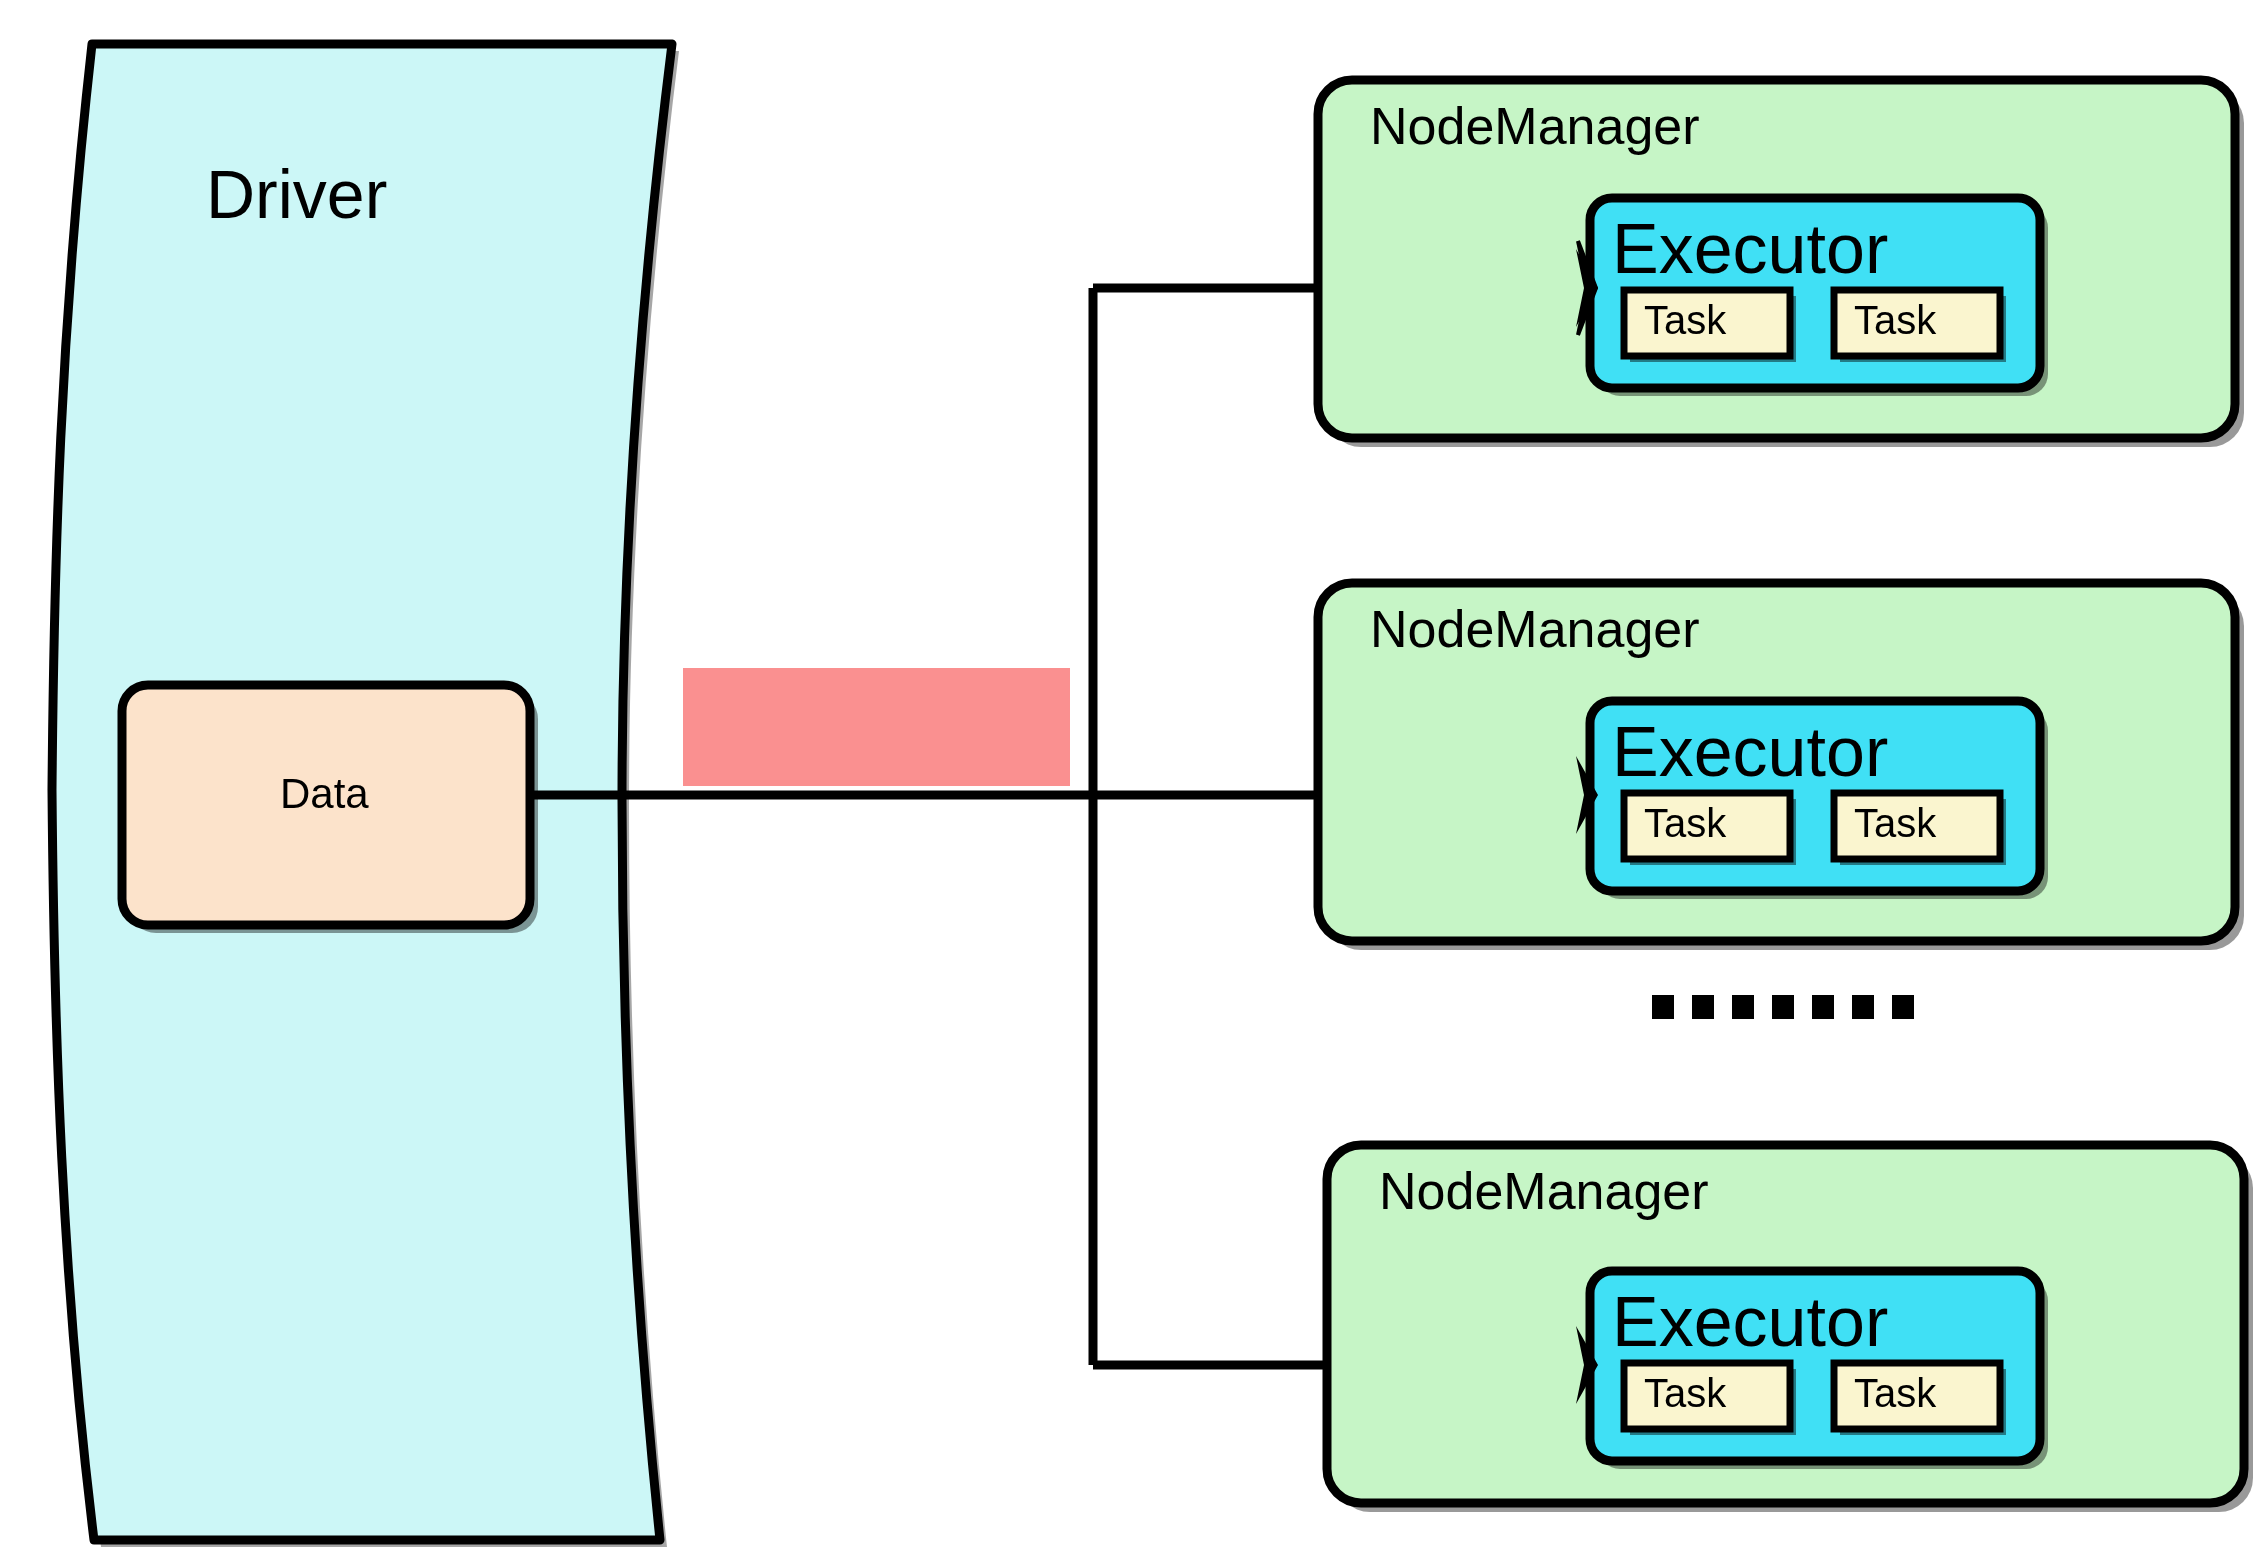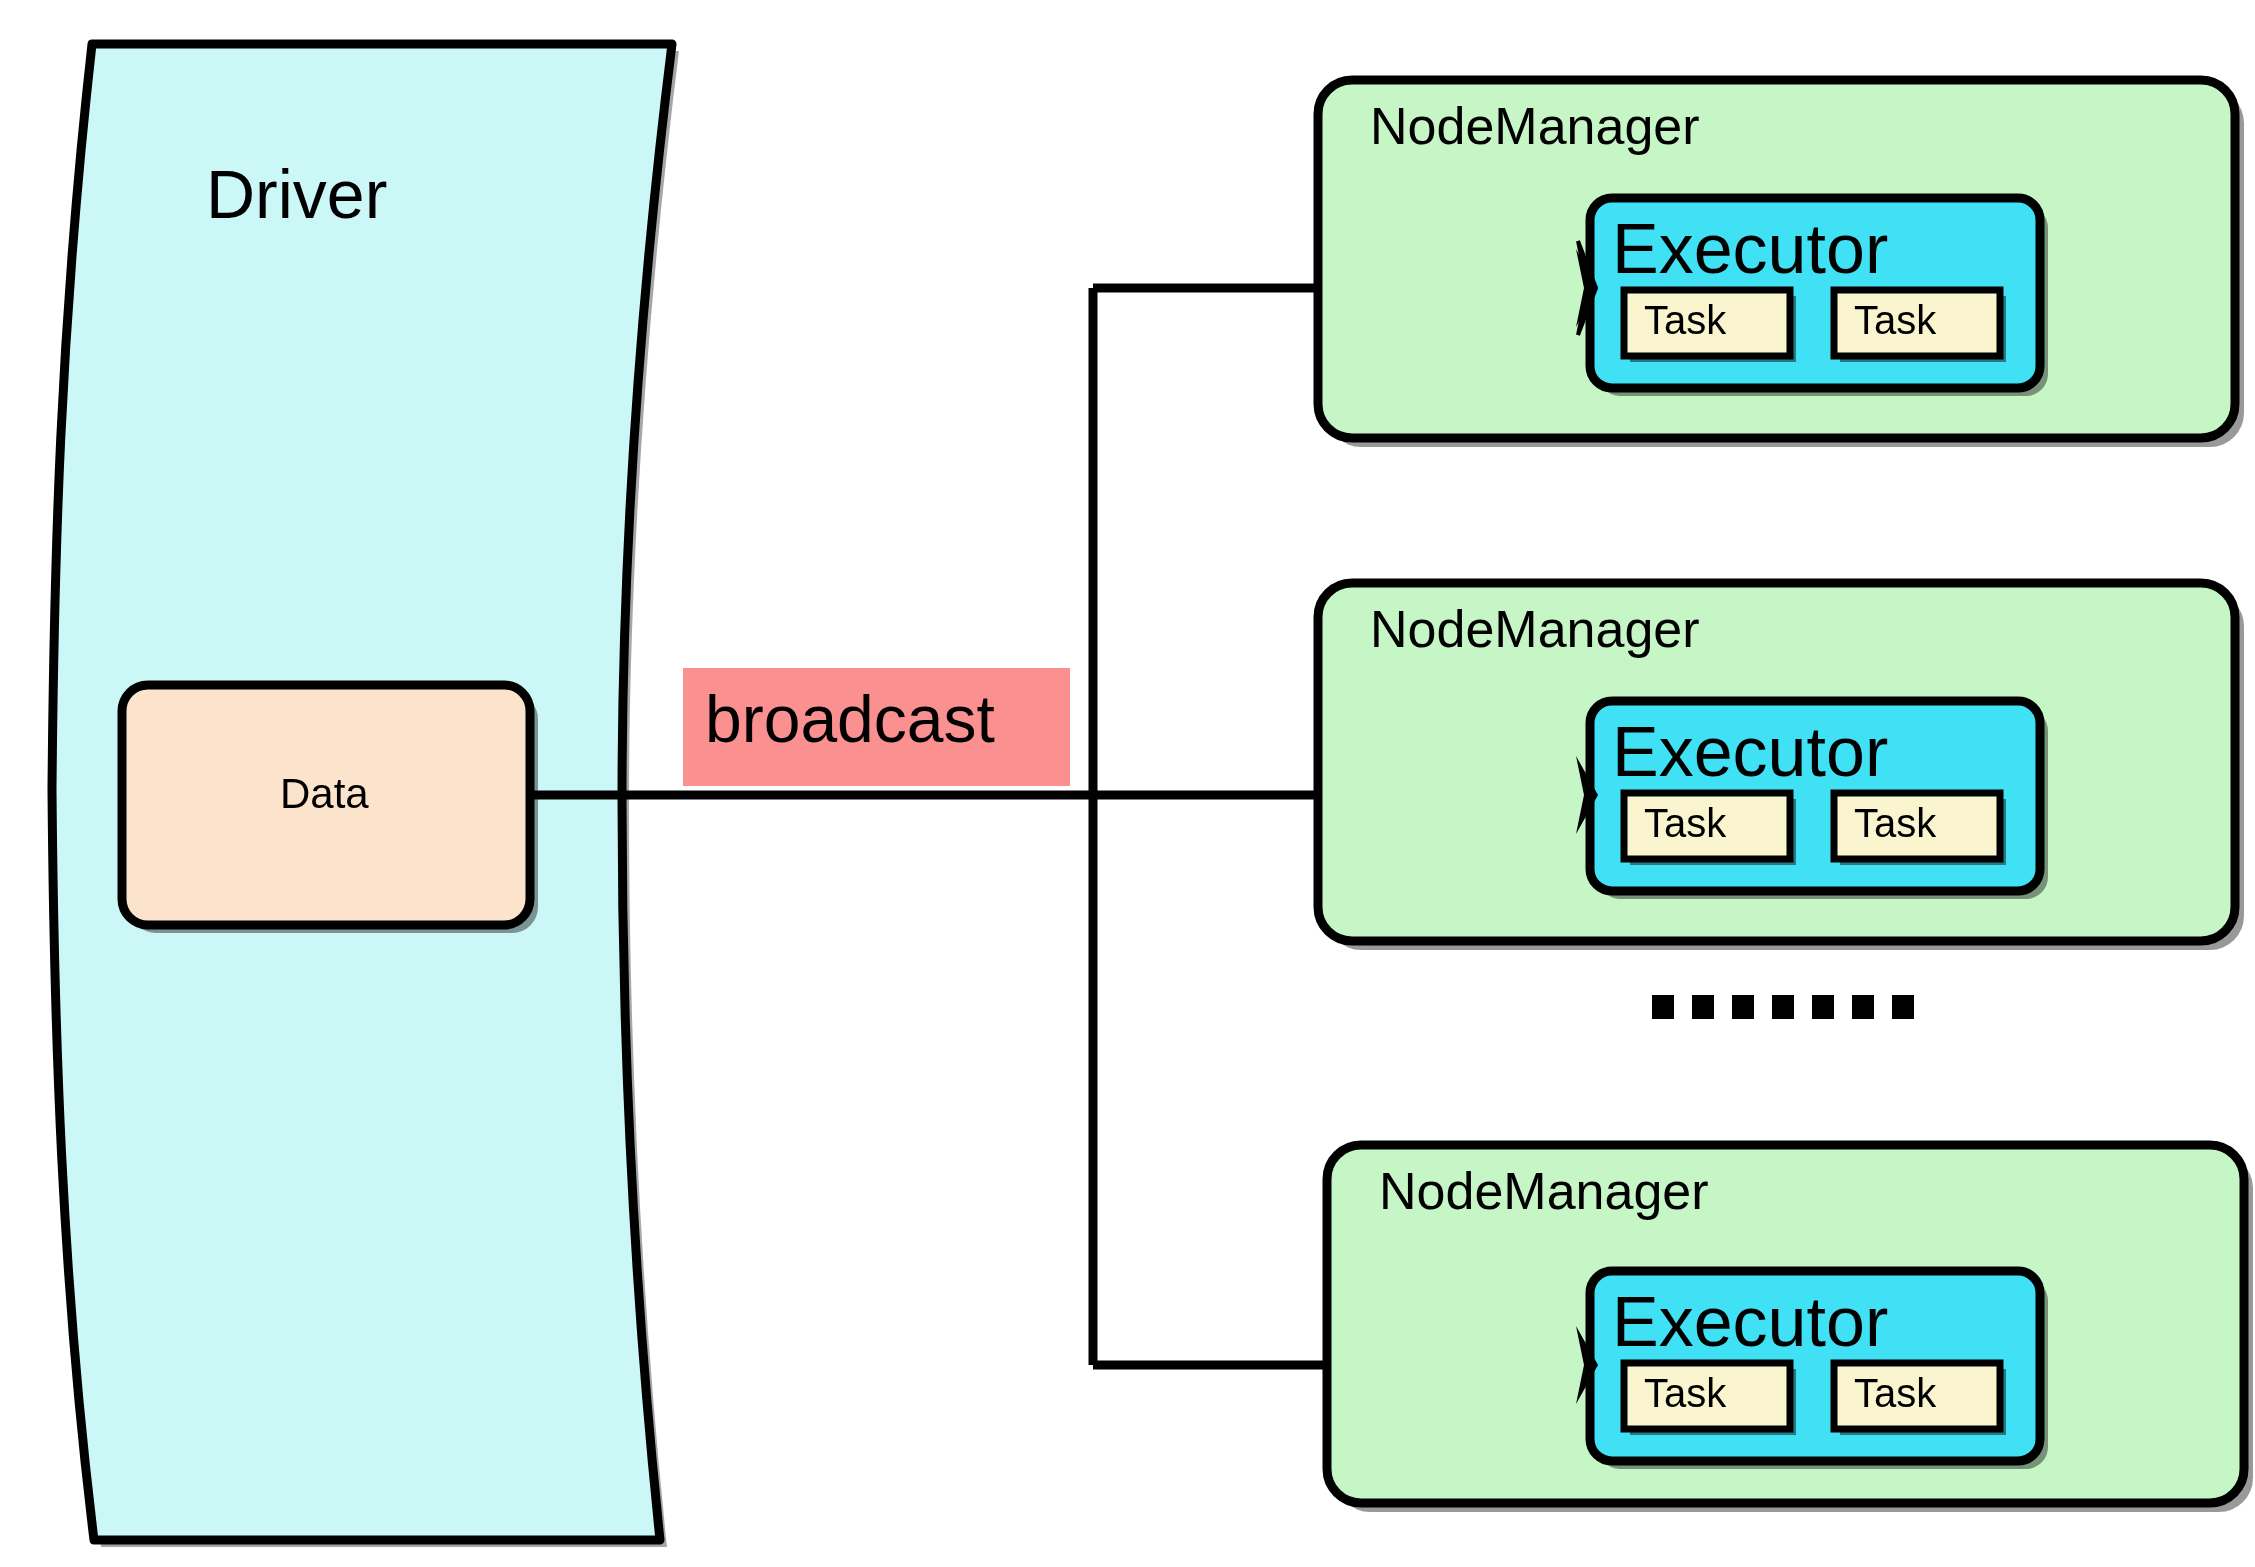--- a/index.html
+++ b/index.html
@@ -151,21 +151,20 @@
       <rect x="1834" y="1363" width="166" height="66" fill="#FAF5CF" stroke="#000000" stroke-width="7"></rect>
       <polygon points="1576,1326 1598,1365 1576,1404 1584,1365" fill="#000000"></polygon>
     </g>
 
   </svg>
 
   <div class="lbl" id="driver-title">Driver</div>
 
   <div class="lbl" id="data-label">Data</div>
 
-  <div class="lbl" id="broadcast-label">broadcast</div>
 
   <div class="lbl nm-title" style="left:1370px; top:100px;">NodeManager</div>
   <div class="lbl ex-title" style="left:1612px; top:214px;">Executor</div>
   <div class="lbl task-label" style="left:1644px; top:300px;">Task</div>
   <div class="lbl task-label" style="left:1854px; top:300px;">Task</div>
 
   <div class="lbl nm-title" style="left:1370px; top:603px;">NodeManager</div>
   <div class="lbl ex-title" style="left:1612px; top:717px;">Executor</div>
   <div class="lbl task-label" style="left:1644px; top:803px;">Task</div>
   <div class="lbl task-label" style="left:1854px; top:803px;">Task</div>

